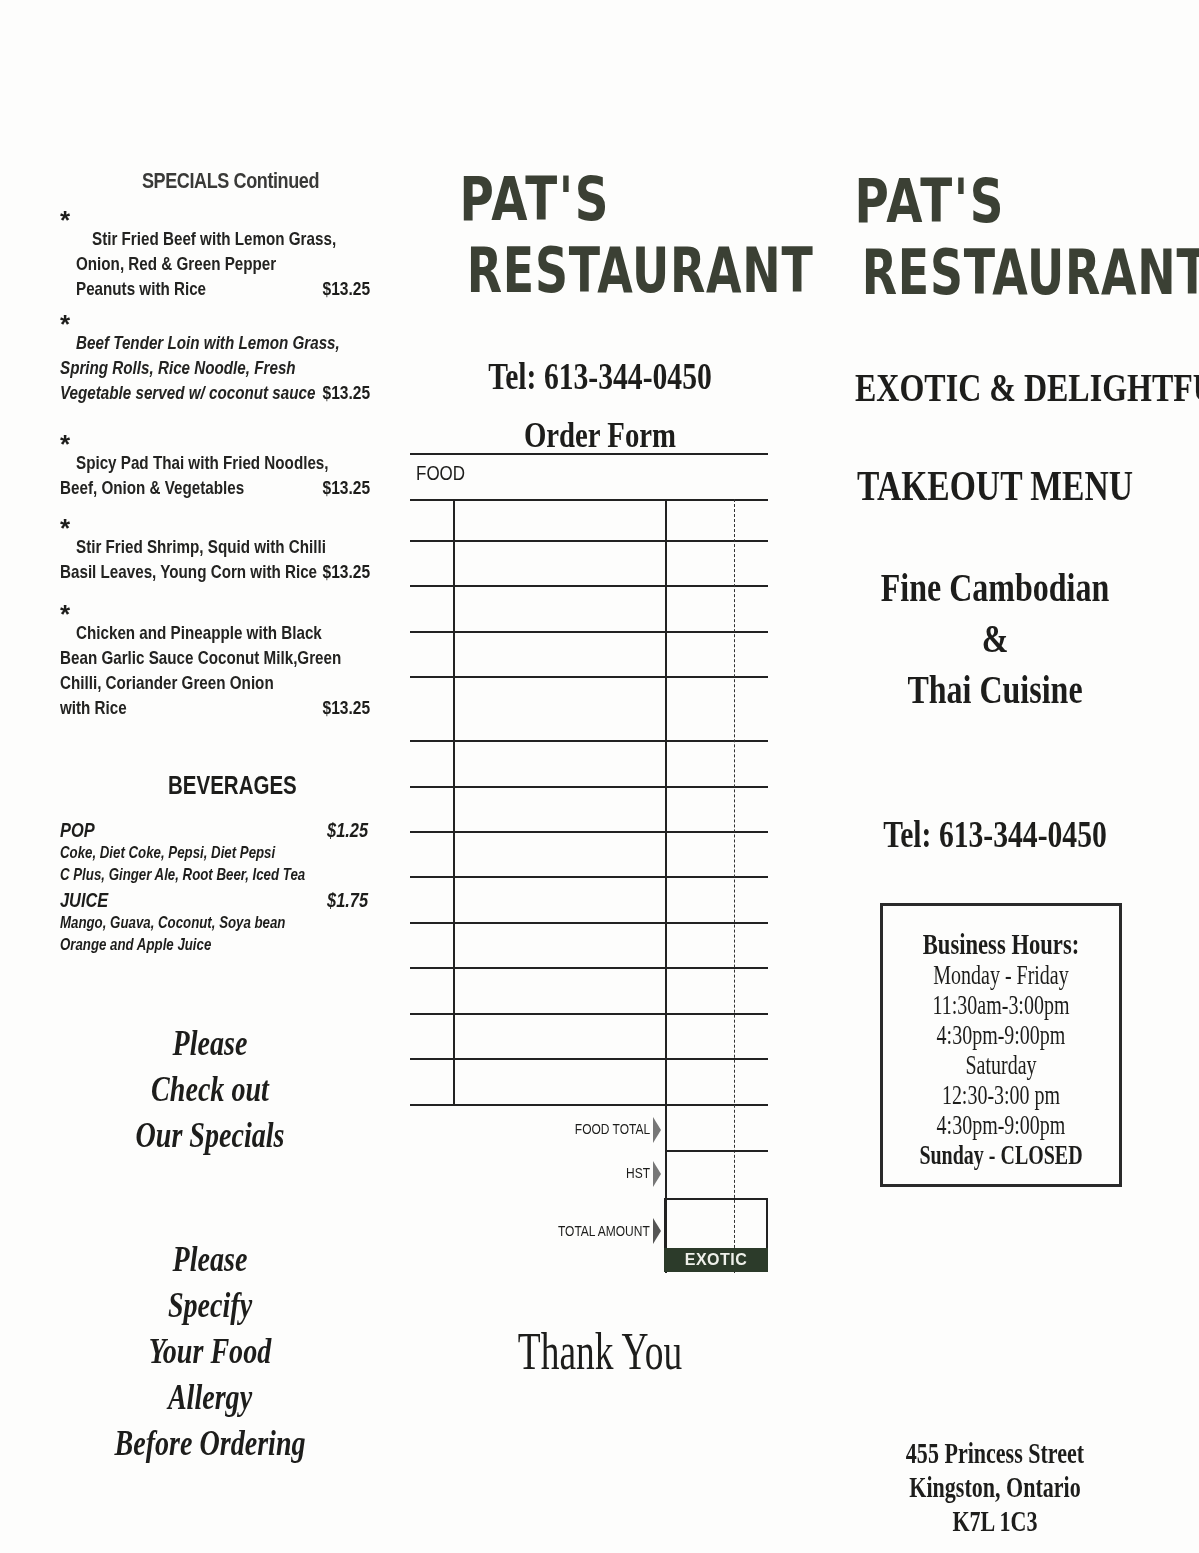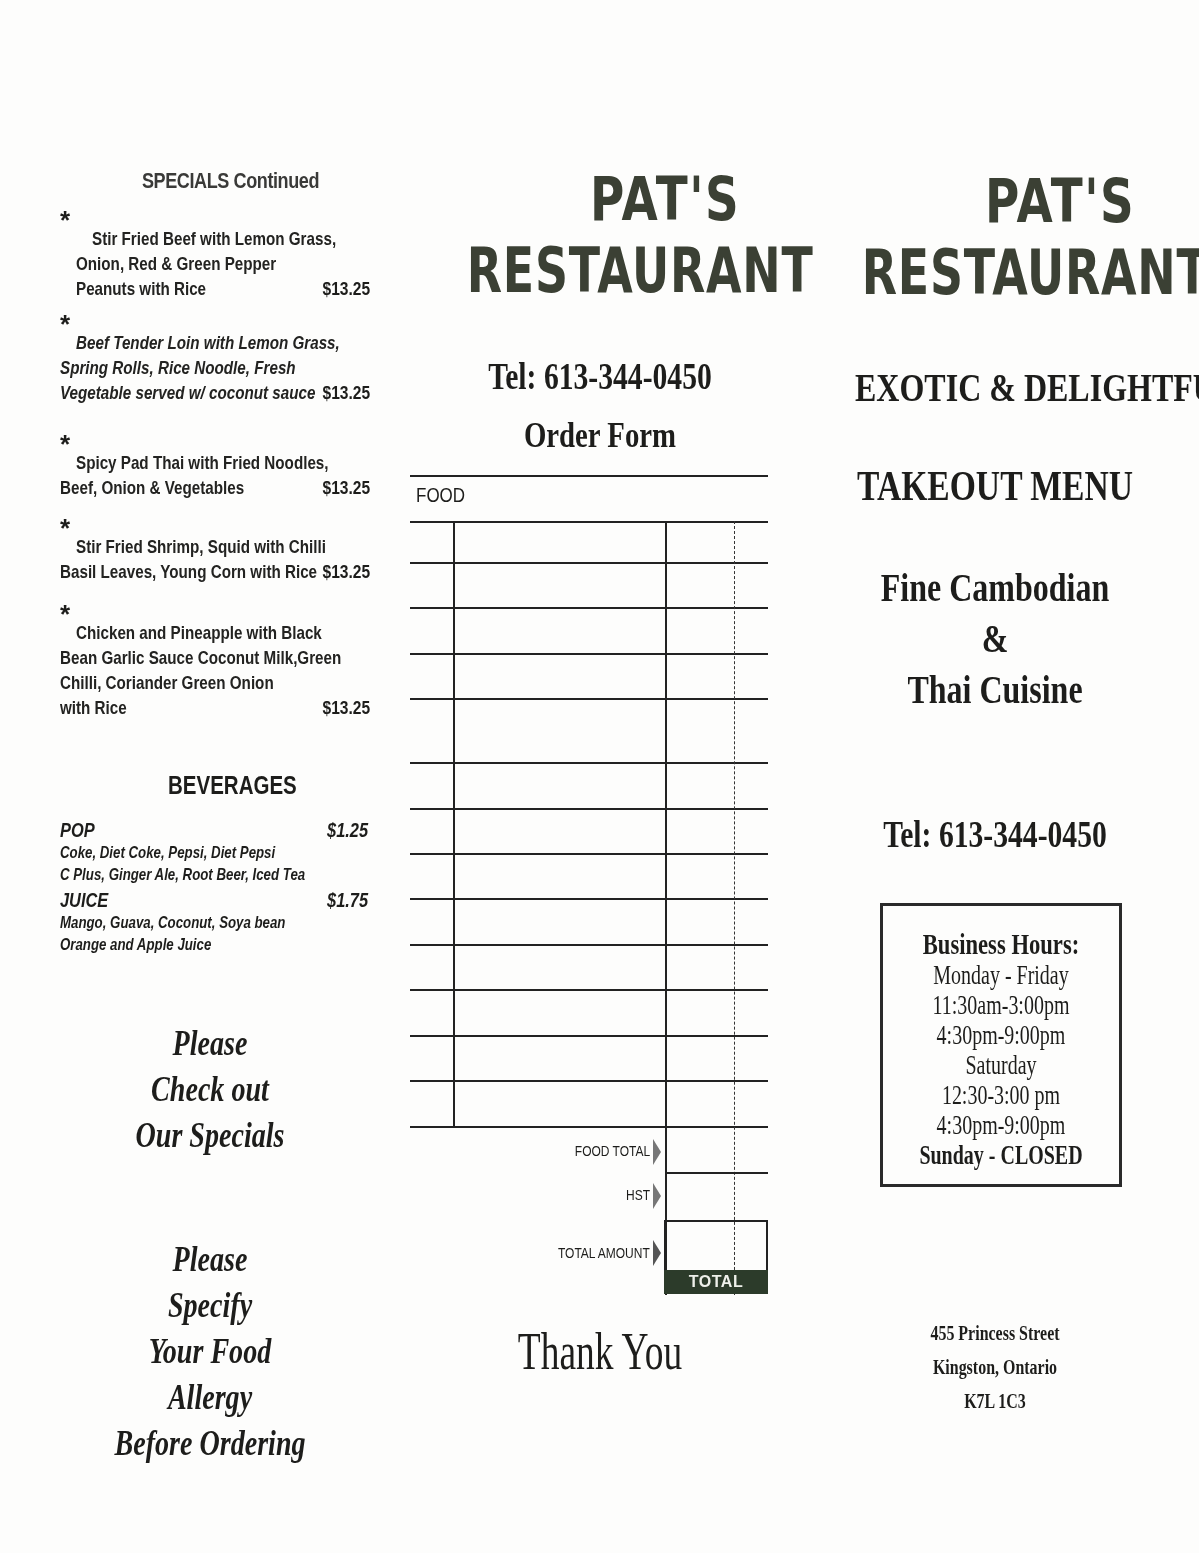--- a/index.html
+++ b/index.html
@@ -21,28 +21,28 @@
     .bev-title { left: 168px; top: 771px; font-size: 25px; font-weight: bold; transform: scaleX(0.82); transform-origin: left top; white-space: nowrap; }
     .bev { position: absolute; left: 60px; width: 308px; font-style: italic; }
     .bev .name { font-size: 20px; font-weight: bold; transform: scaleX(0.82); transform-origin: left top; line-height: 24px; }
     .bev .price { position: absolute; right: 0; top: 0; font-size: 20px; font-weight: bold; transform: scaleX(0.82); transform-origin: right top; line-height: 24px; }
     .bev .desc { font-size: 17px; font-weight: bold; line-height: 22px; transform: scaleX(0.78); transform-origin: left top; white-space: nowrap; }
 
     .promo { position: absolute; left: 60px; width: 300px; text-align: center; font-family: "Liberation Serif", serif; font-style: italic; font-weight: bold; font-size: 36px; line-height: 46px; }
     .promo span { display: block; transform: scaleX(0.78); }
 
     
-    .brand { position: absolute; text-align: right; font-family: "DejaVu Sans", sans-serif; font-weight: bold; color: #3b4034; }
+    .brand { position: absolute; text-align: left; font-family: "DejaVu Sans", sans-serif; font-weight: bold; color: #3b4034; }
     .brand .pats { font-size: 60px; line-height: 70px; transform: scaleX(0.78); letter-spacing: 2px; }
     .brand .rest { font-size: 62px; line-height: 74px; transform: scaleX(0.74); letter-spacing: 1px; white-space: nowrap; }
 
     .mid-tel { left: 420px; width: 360px; top: 354px; text-align: center; font-family: "Liberation Serif", serif; font-weight: bold; font-size: 38px; transform: scaleX(0.78); }
     .order-form { left: 420px; width: 360px; top: 414px; text-align: center; font-family: "Liberation Serif", serif; font-weight: bold; font-size: 36px; transform: scaleX(0.8); }
 
-    .form { position: absolute; left: 410px; top: 470px; width: 360px; height: 830px; }
+    .form { position: absolute; left: 410px; top: 448px; width: 360px; height: 830px; }
     .hline { position: absolute; left: 0; width: 358px; height: 2px; background: #222; }
     .vline { position: absolute; width: 1.5px; background: #222; }
     .dline { position: absolute; width: 0; border-left: 1.5px dashed #333; }
     .food-label { position: absolute; left: 6px; top: 14px; font-size: 20px; transform: scaleX(0.85); transform-origin: left top; }
     .total-label { position: absolute; font-size: 15px; text-align: right; transform: scaleX(0.8); transform-origin: right top; white-space: nowrap; }
     .arrow { position: absolute; width: 0; height: 0; border-top: 13px solid transparent; border-bottom: 13px solid transparent; border-left: 8px solid #555; }
     .arrow.hollow { border-left-color: #777; }
     .amount-bar { position: absolute; left: 254px; top: 800px; width: 104px; height: 24px; background: #2c3b2a; color: #eef0ea; font-weight: bold; font-size: 16px; text-align: center; line-height: 24px; letter-spacing: 0.5px; }
     .total-box { position: absolute; left: 254px; top: 750px; width: 104px; height: 50px; border: 2px solid #222; border-bottom: none; box-sizing: border-box; border-left-width: 2px; }
 
@@ -53,21 +53,21 @@
     .takeout { left: 820px; width: 350px; top: 462px; text-align: center; font-family: "Liberation Serif", serif; font-weight: bold; font-size: 42px; transform: scaleX(0.8); white-space: nowrap; }
     .cuisine { left: 840px; width: 310px; top: 562px; text-align: center; font-family: "Liberation Serif", serif; font-weight: bold; font-size: 40px; line-height: 51px; }
     .cuisine span { display: block; transform: scaleX(0.8); }
     .right-tel { left: 840px; width: 310px; top: 812px; text-align: center; font-family: "Liberation Serif", serif; font-weight: bold; font-size: 38px; transform: scaleX(0.78); white-space: nowrap; }
 
     .hours-box { position: absolute; left: 880px; top: 903px; width: 242px; height: 284px; border: 3px solid #2a2a2a; box-sizing: border-box; padding-top: 22px; text-align: center; font-family: "Liberation Serif", serif; }
     .hours-box .h-title { font-weight: bold; font-size: 29px; line-height: 32px; transform: scaleX(0.78); white-space: nowrap; }
     .hours-box .h-line { font-size: 27px; line-height: 30px; transform: scaleX(0.74); white-space: nowrap; }
     .hours-box .h-line.bold { font-weight: bold; }
 
-    .address { left: 870px; width: 250px; top: 1316px; text-align: center; font-family: "Liberation Serif", serif; font-weight: bold; font-size: 21px; line-height: 34px; }
+    .address { left: 870px; width: 250px; top: 1436px; text-align: center; font-family: "Liberation Serif", serif; font-weight: bold; font-size: 29px; line-height: 34px; }
     .address span { display: block; transform: scaleX(0.76); white-space: nowrap; }
   </style>
 </head>
 <body>
 
 <div>
   <div class="abs specials-title">SPECIALS Continued</div>
 
   <div class="item" style="top:210px;">
     <span class="star">*</span>
@@ -182,21 +182,21 @@
     <div class="dline" style="left:324px; top:51px; height:774px;"></div>
 
     <span class="total-label" style="right:120px; top:672px;">FOOD TOTAL</span>
     <span class="arrow hollow" style="left:243px; top:669px;"></span>
     <div class="hline" style="left:255px; width:103px; top:702px;"></div>
     <span class="total-label" style="right:120px; top:716px;">HST</span>
     <span class="arrow hollow" style="left:243px; top:713px;"></span>
     <div class="total-box"></div>
     <span class="total-label" style="right:120px; top:774px;">TOTAL AMOUNT</span>
     <span class="arrow" style="left:243px; top:770px;"></span>
-    <div class="amount-bar">TOTAL</div>
+    <div class="amount-bar">EXOTIC</div>
   </div>
 
   <div class="abs thank">Thank You</div>
 </div>
 
 <div>
   <div class="brand" style="left:815px; width:360px; top:166px;">
     <div class="pats">PAT'S</div>
     <div class="rest">RESTAURANT</div>
   </div>

